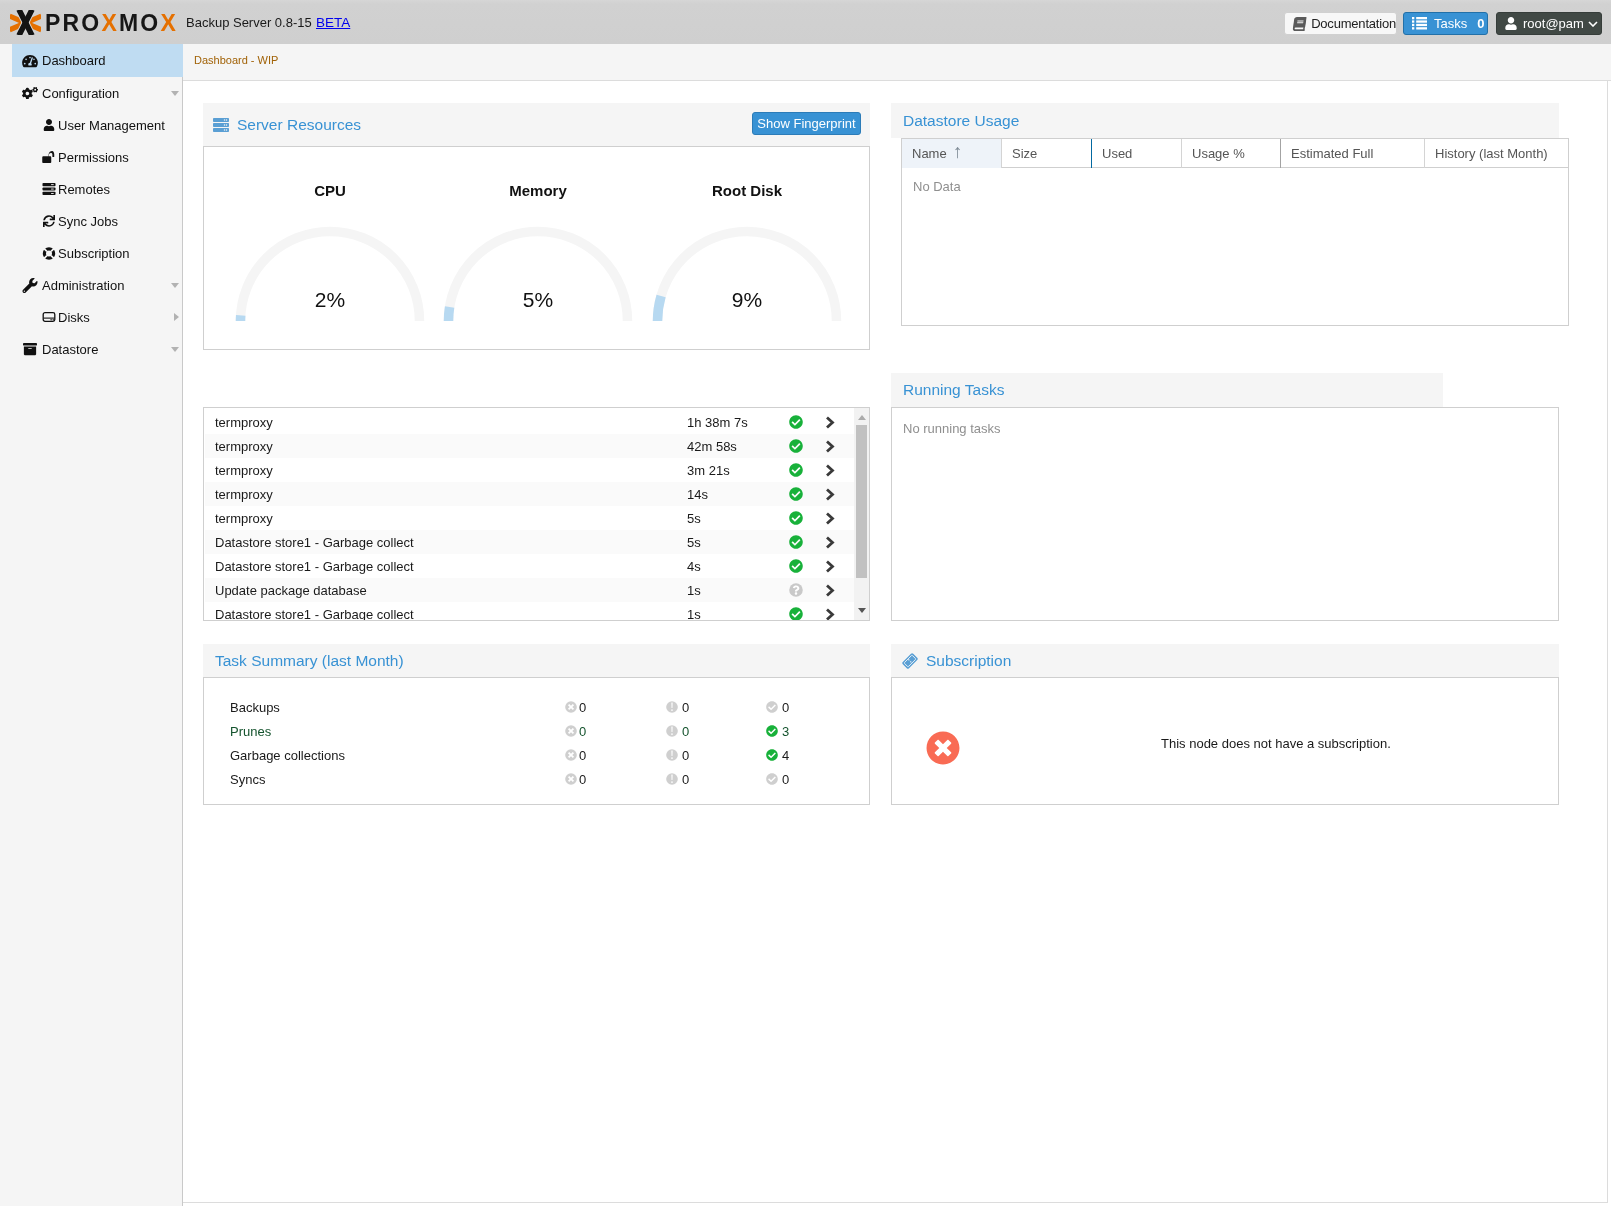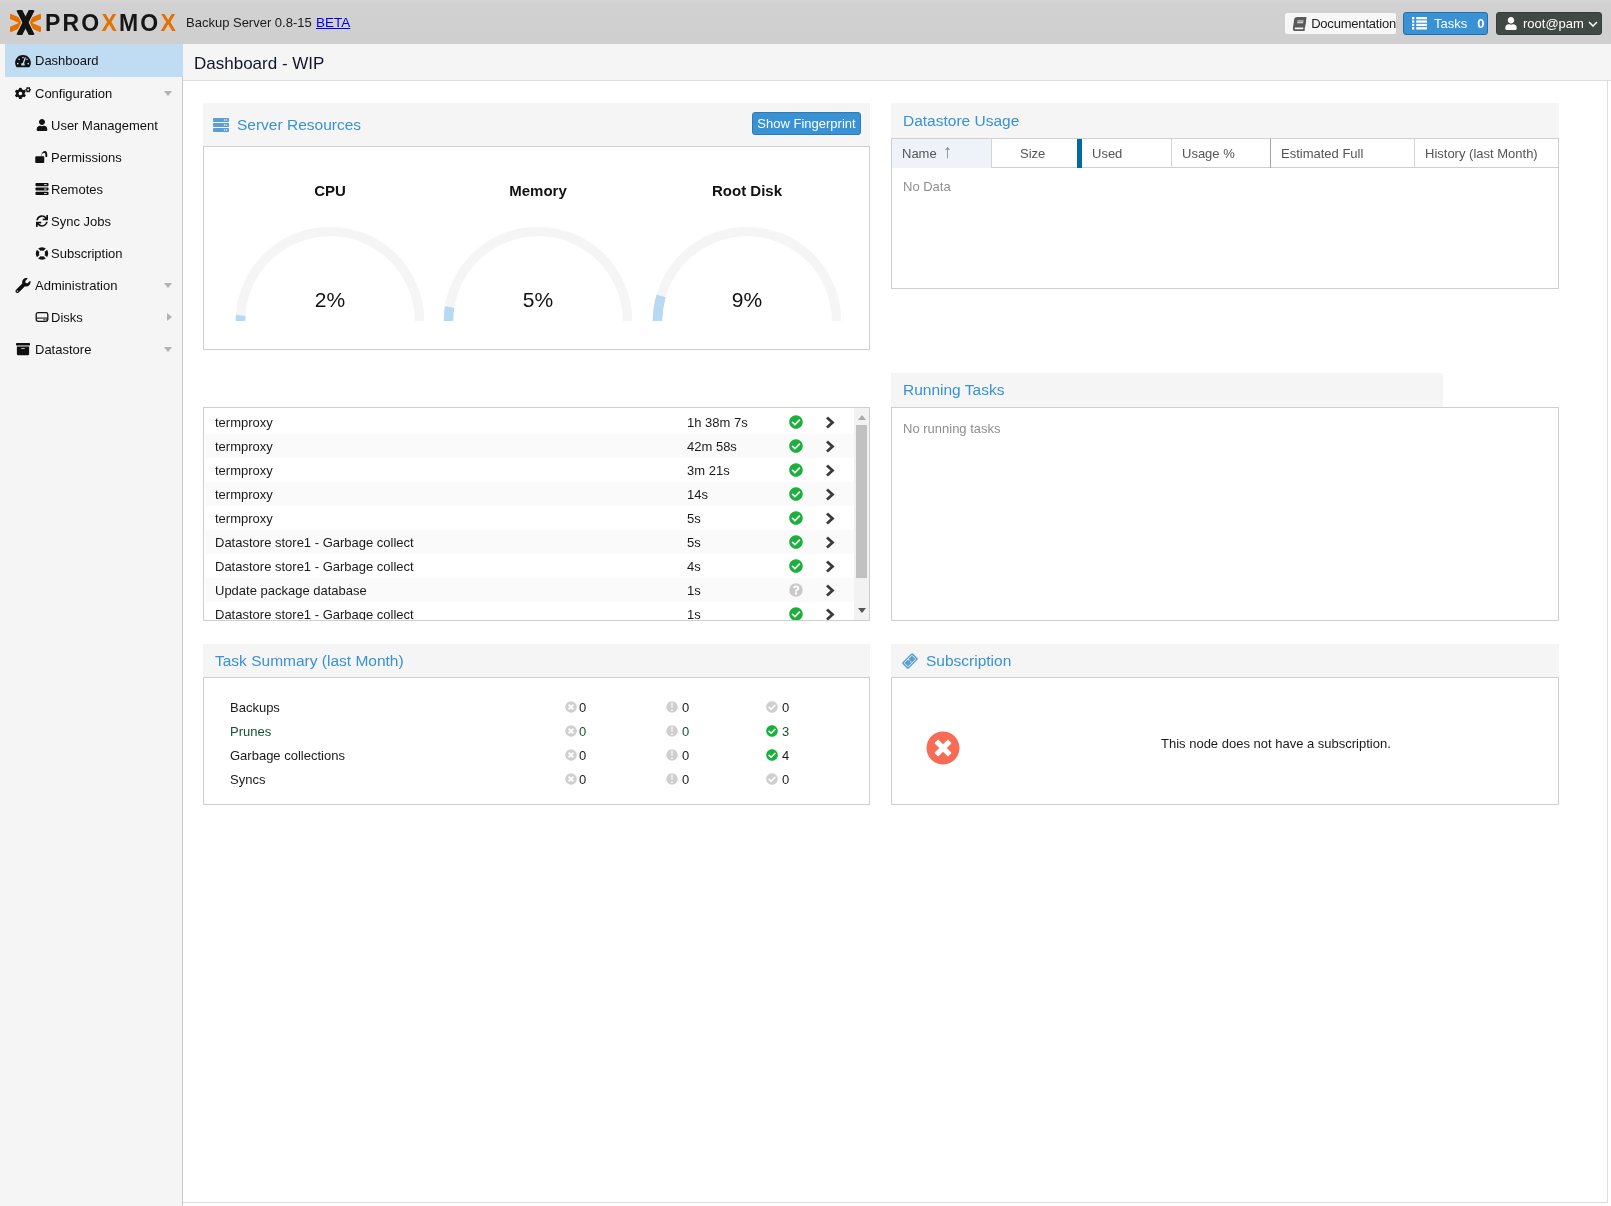--- a/index.html
+++ b/index.html
@@ -12,33 +12,33 @@
 #wordmark .ox { color:#e57000; }
 #prodname { position:absolute; left:186px; top:15px; font-size:13px; color:#1a1a1a; }
 #beta { position:absolute; left:316px; top:15px; font-size:13.5px; color:#0000ee; text-decoration:underline; }
 .hbtn { position:absolute; top:12px; height:23px; border-radius:3px; font-size:13px; display:flex; align-items:center; }
 #btn-doc { left:1284px; width:113px; background:#f7f7f7; border:1px solid #d0d0d0; color:#222; }
 #btn-tasks { left:1403px; width:85px; background:#3892d4; border:1px solid #2270a8; color:#fff; }
 #btn-user { left:1496px; width:106px; background:#414945; border:1px solid #363d3a; color:#fff; }
 
 
 #sidebar { position:absolute; left:0; top:44px; width:183px; height:1162px; background:#f5f5f5; border-right:1px solid #c9c9c9; }
-.nav { position:absolute; left:5px; width:182px; height:32px; font-size:13px; color:#111; display:flex; align-items:center; }
+.nav { position:absolute; left:12px; width:182px; height:32px; font-size:13px; color:#111; display:flex; align-items:center; }
 .nav.sel { background:#bfdcf2; height:33px; }
 .nav .ic { position:absolute; left:10px; width:16px; text-align:center; }
 .nav .ic2 { position:absolute; left:28px; width:16px; text-align:center; }
 .nav .lbl { position:absolute; left:30px; }
 .nav .lbl2 { position:absolute; left:46px; }
 .nav .arr { position:absolute; right:15px; width:0; height:0; }
 .arr.down { border-left:4.5px solid transparent; border-right:4.5px solid transparent; border-top:5.5px solid #b2b2b2; }
 .arr.right { border-top:4.5px solid transparent; border-bottom:4.5px solid transparent; border-left:5.5px solid #b2b2b2; }
 
 
 #titlebar { position:absolute; left:183px; top:44px; width:1428px; height:37px; background:#f5f5f5; border-bottom:1px solid #dcdcdc; }
-#titlebar span { position:absolute; left:11px; top:10px; font-size:17px; color:#0f172a; }
+#titlebar span { position:absolute; left:11px; top:10px; font-size:11px; color:#a16207; }
 
 .panel { position:absolute; }
 .phead { position:absolute; left:0; top:0; right:0; background:#f5f5f5; color:#3892d4; font-size:15.5px; display:flex; align-items:center; }
 .pbody { position:absolute; background:#fff; border:1px solid #cfcfcf; overflow:hidden; }
 
 
 .gaugecol { position:absolute; top:0; width:222px; text-align:center; }
 .glabel { font-size:15px; font-weight:bold; color:#111; }
 
 
@@ -217,24 +217,24 @@
         <text x="100" y="86" text-anchor="middle" font-size="21" fill="#111">9%</text>
       </svg>
     </div>
   </div>
 </div>
 
 <div class="panel" style="left:891px;top:103px;width:668px;height:247px">
   <div class="phead" style="height:35px">
       <span style="margin-left:12px">Datastore Usage</span>
     </div>
-  <div class="pbody" style="top:35px;left:0;width:668px;height:151px">
+  <div class="pbody" style="top:35px;left:10px;width:668px;height:188px">
     <div style="position:absolute;left:0;top:0;width:666px;height:29px;background:#fff;border-bottom:1px solid #cfcfcf">
       <div class="gh" style="left:0;top:0;width:100px;height:29px;background:#eef3f9;border-right:1px solid #d4d4d4;line-height:29px;padding-left:10px">Name <span style="position:absolute;left:51px;top:-2px;font-size:19px;color:#7f8b96">↑</span></div>
-      <div class="gh" style="left:100px;top:0;width:90px;height:29px;border-right:5px solid #0369a1;line-height:29px;padding-left:28px">Size</div>
+      <div class="gh" style="left:100px;top:0;width:90px;height:29px;border-right:1px solid #0369a1;line-height:29px;padding-left:10px">Size</div>
       <div class="gh" style="left:190px;top:0;width:90px;height:29px;border-right:1px solid #d4d4d4;line-height:29px;padding-left:10px">Used</div>
       <div class="gh" style="left:280px;top:0;width:99px;height:29px;border-right:1px solid #a3a3a3;line-height:29px;padding-left:10px">Usage %</div>
       <div class="gh" style="left:379px;top:0;width:144px;height:29px;border-right:1px solid #d4d4d4;line-height:29px;padding-left:10px">Estimated Full</div>
       <div class="gh" style="left:523px;top:0;width:143px;height:29px;line-height:29px;padding-left:10px">History (last Month)</div>
     </div>
     <div style="position:absolute;left:11px;top:40px;font-size:13px;color:#8f8f8f">No Data</div>
   </div>
 </div>
 
 <div class="panel" style="left:203px;top:373px;width:667px;height:248px">

